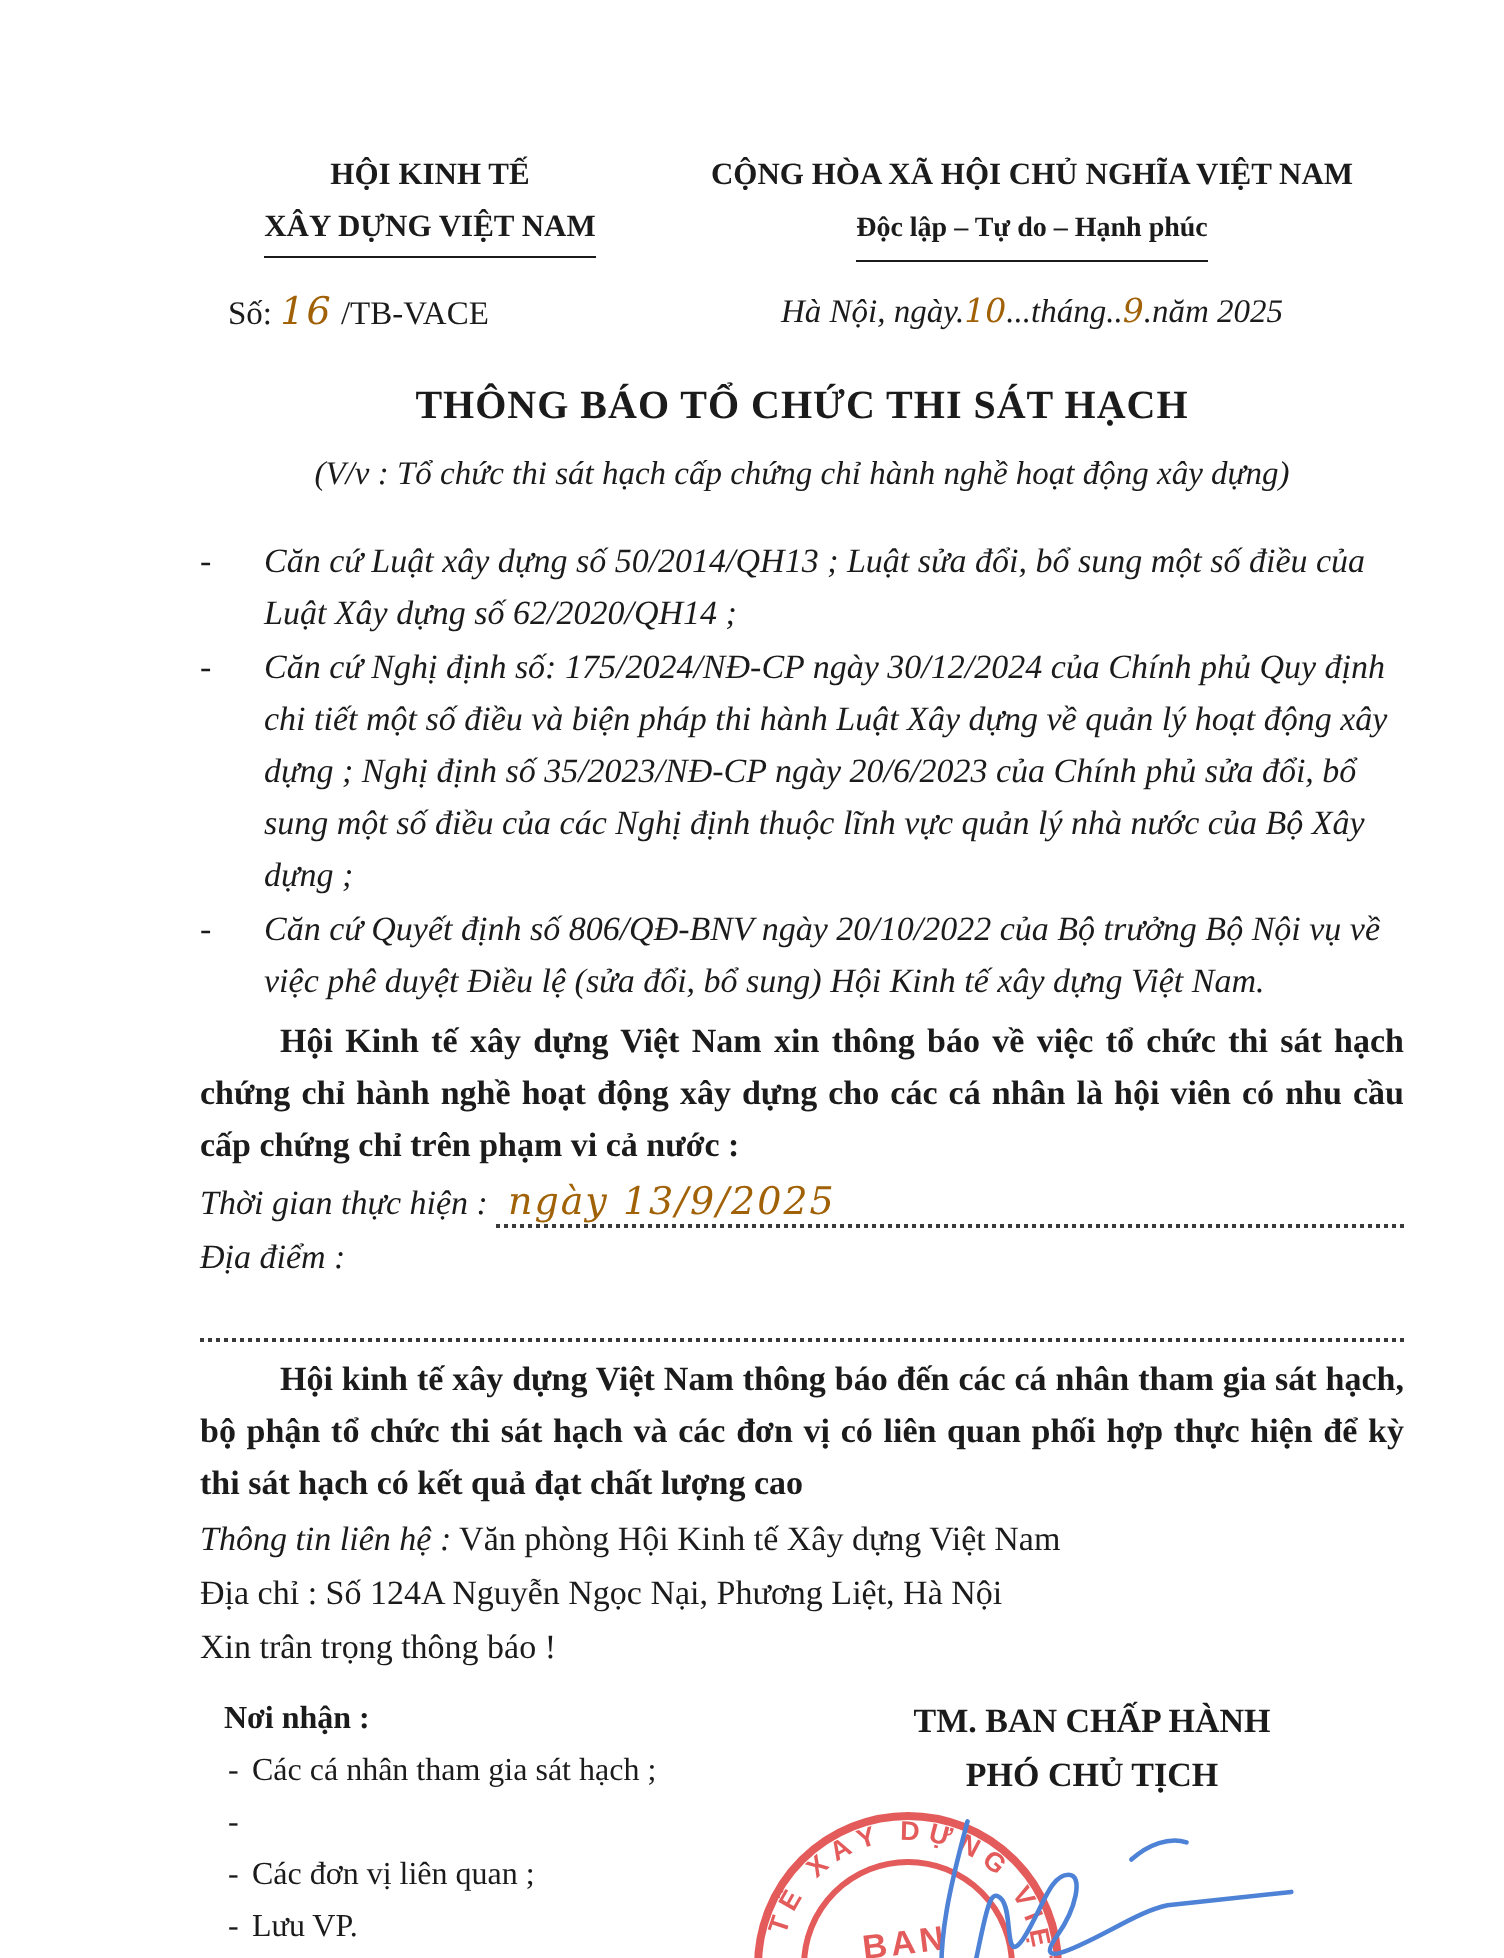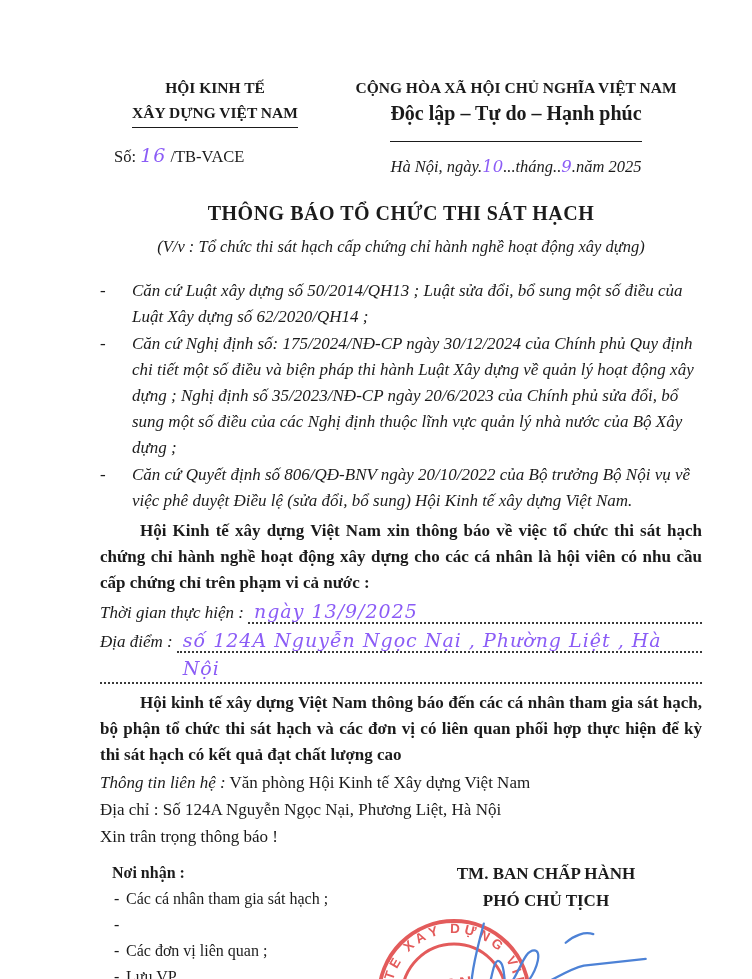--- a/index.html
+++ b/index.html
@@ -11,23 +11,23 @@
     margin-top:40px;
   }
   
   .hdr{display:flex;justify-content:space-between;margin-bottom:20px;}
   .hdr-org{width:230px;text-align:center;}
   .hdr-nat{width:372px;text-align:center;}
   .org-l1{font-weight:bold;font-size:15.5px;line-height:24px;}
   .org-l2{font-weight:bold;font-size:15.5px;line-height:24px;display:inline-block;border-bottom:1.5px solid #1b1b1b;padding-bottom:2px;}
   .so-row{margin-top:14px;font-size:16.5px;text-align:left;padding-left:14px;}
   .nat-l1{font-weight:bold;font-size:15.5px;line-height:24px;}
-  .nat-l2{font-weight:bold;font-size:20px;line-height:26px;display:inline-block;border-bottom:1.5px solid #1b1b1b;padding-bottom:15px;}
+  .nat-l2{font-weight:bold;font-size:14px;line-height:26px;display:inline-block;border-bottom:1.5px solid #1b1b1b;padding-bottom:2px;}
   .date-row{margin-top:12px;font-style:italic;font-size:16.5px;}
-  .hand{font-family:"DejaVu Serif",serif;font-style:italic;color:#8b5cf6;}
+  .hand{font-family:"DejaVu Serif",serif;font-style:italic;color:#a16207;}
   .hand-lg{font-size:19px;letter-spacing:1px;}
   
   .title{text-align:center;font-weight:bold;font-size:20px;letter-spacing:.5px;margin-top:8px;}
   .subtitle{text-align:center;font-style:italic;font-size:16.5px;margin-top:8px;margin-bottom:18px;}
   
   .basis-item{display:flex;font-style:italic;margin-bottom:1px;}
   .basis-item .dash{width:32px;flex:none;}
   .basis-item .btxt{flex:1;}
   
   .para{margin:4px 0 2px 0;text-indent:40px;text-align:justify;font-weight:bold;}
@@ -94,21 +94,20 @@
 
   <p class="para">Hội Kinh tế xây dựng Việt Nam xin thông báo về việc tổ chức thi sát hạch chứng chỉ hành nghề hoạt động xây dựng cho các cá nhân là hội viên có nhu cầu cấp chứng chỉ trên phạm vi cả nước :</p>
 
   <div class="fillrow">
     <span class="lbl">Thời gian thực hiện :</span>
     <span class="dotfill"><span class="hand hand-lg">ngày 13/9/2025</span></span>
   </div>
 
   <div class="fillrow">
     <span class="lbl">Địa điểm :</span>
-    <span class="dotfill"><span class="hand hand-lg">số 124A  Nguyễn Ngọc Nại , Phường Liệt , Hà Nội</span></span>
   </div>
 
   <div class="dotline"></div>
 
   <p class="para">Hội kinh tế xây dựng Việt Nam thông báo đến các cá nhân tham gia sát hạch, bộ phận tổ chức thi sát hạch và các đơn vị có liên quan phối hợp thực hiện để kỳ thi sát hạch có kết quả đạt chất lượng cao</p>
 
   <div class="plainrow">
     <span class="lbl-it">Thông tin liên hệ :</span><span> Văn phòng Hội Kinh tế Xây dựng Việt Nam</span>
   </div>
   <div class="plainrow">Địa chỉ : Số 124A Nguyễn Ngọc Nại, Phương Liệt, Hà Nội</div>

